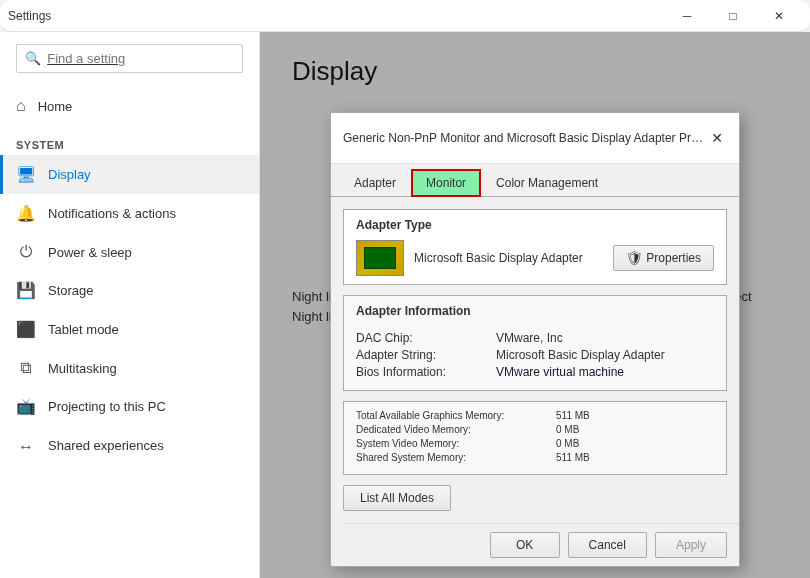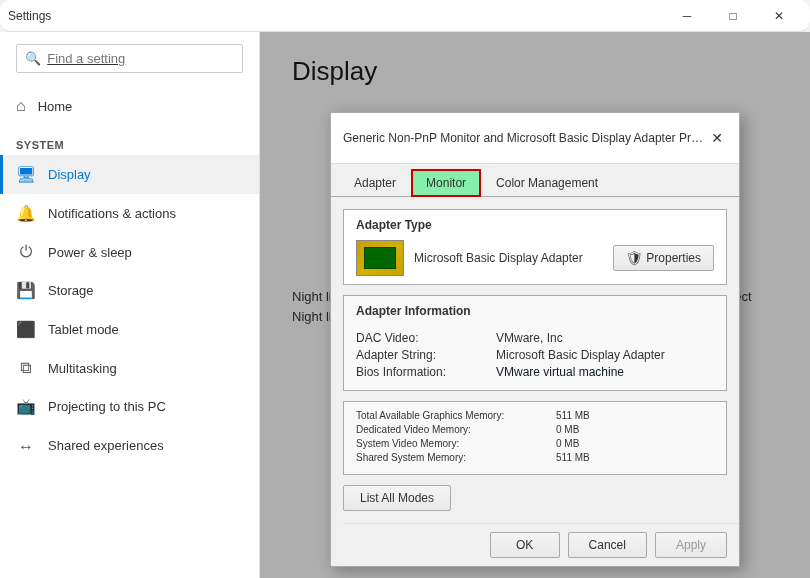--- a/index.html
+++ b/index.html
@@ -471,21 +471,21 @@
                 <span class="shield-icon">🛡</span>
                 <span>Properties</span>
               </button>
             </div>
           </div>
 
           
           <div class="info-section">
             <div class="info-section-title">Adapter Information</div>
             <div class="info-row">
-              <span class="info-label">DAC Video:</span>
+              <span class="info-label">DAC Chip:</span>
               <span class="info-value">VMware, Inc</span>
             </div>
             <div class="info-row">
               <span class="info-label">Adapter String:</span>
               <span class="info-value">Microsoft Basic Display Adapter</span>
             </div>
             <div class="info-row">
               <span class="info-label">Bios Information:</span>
               <span class="info-value link">VMware virtual machine</span>
             </div>

